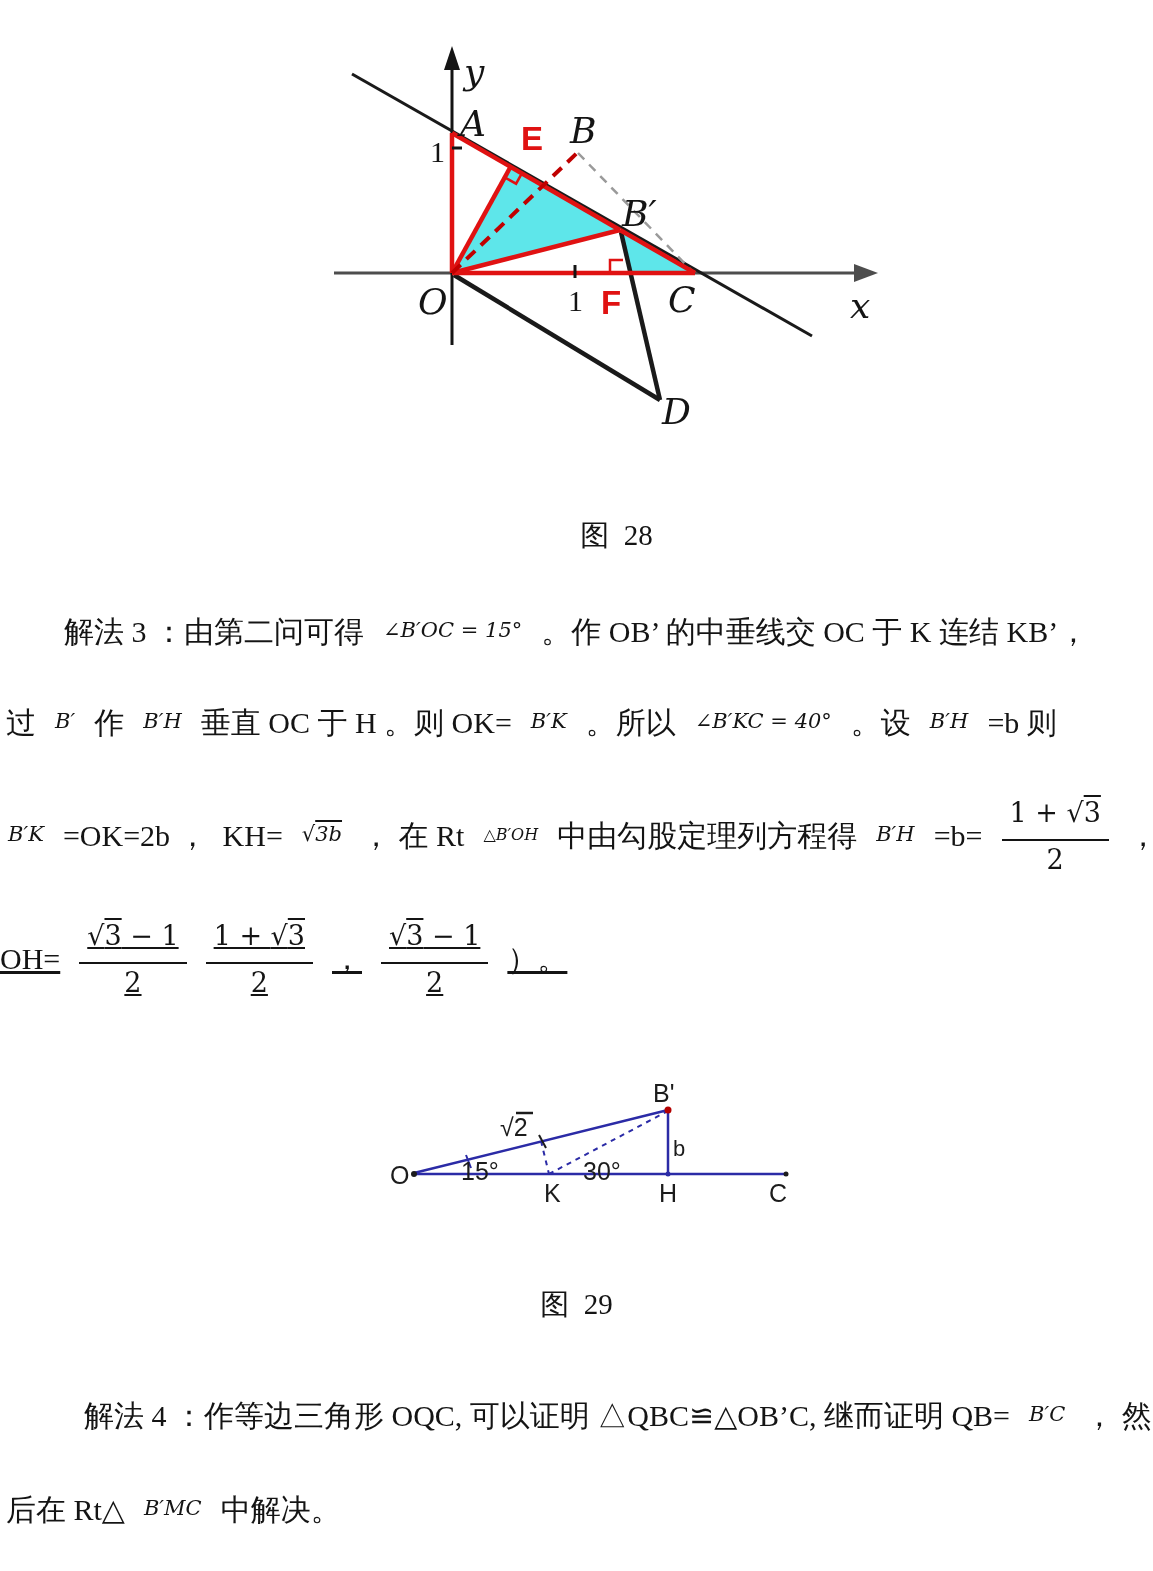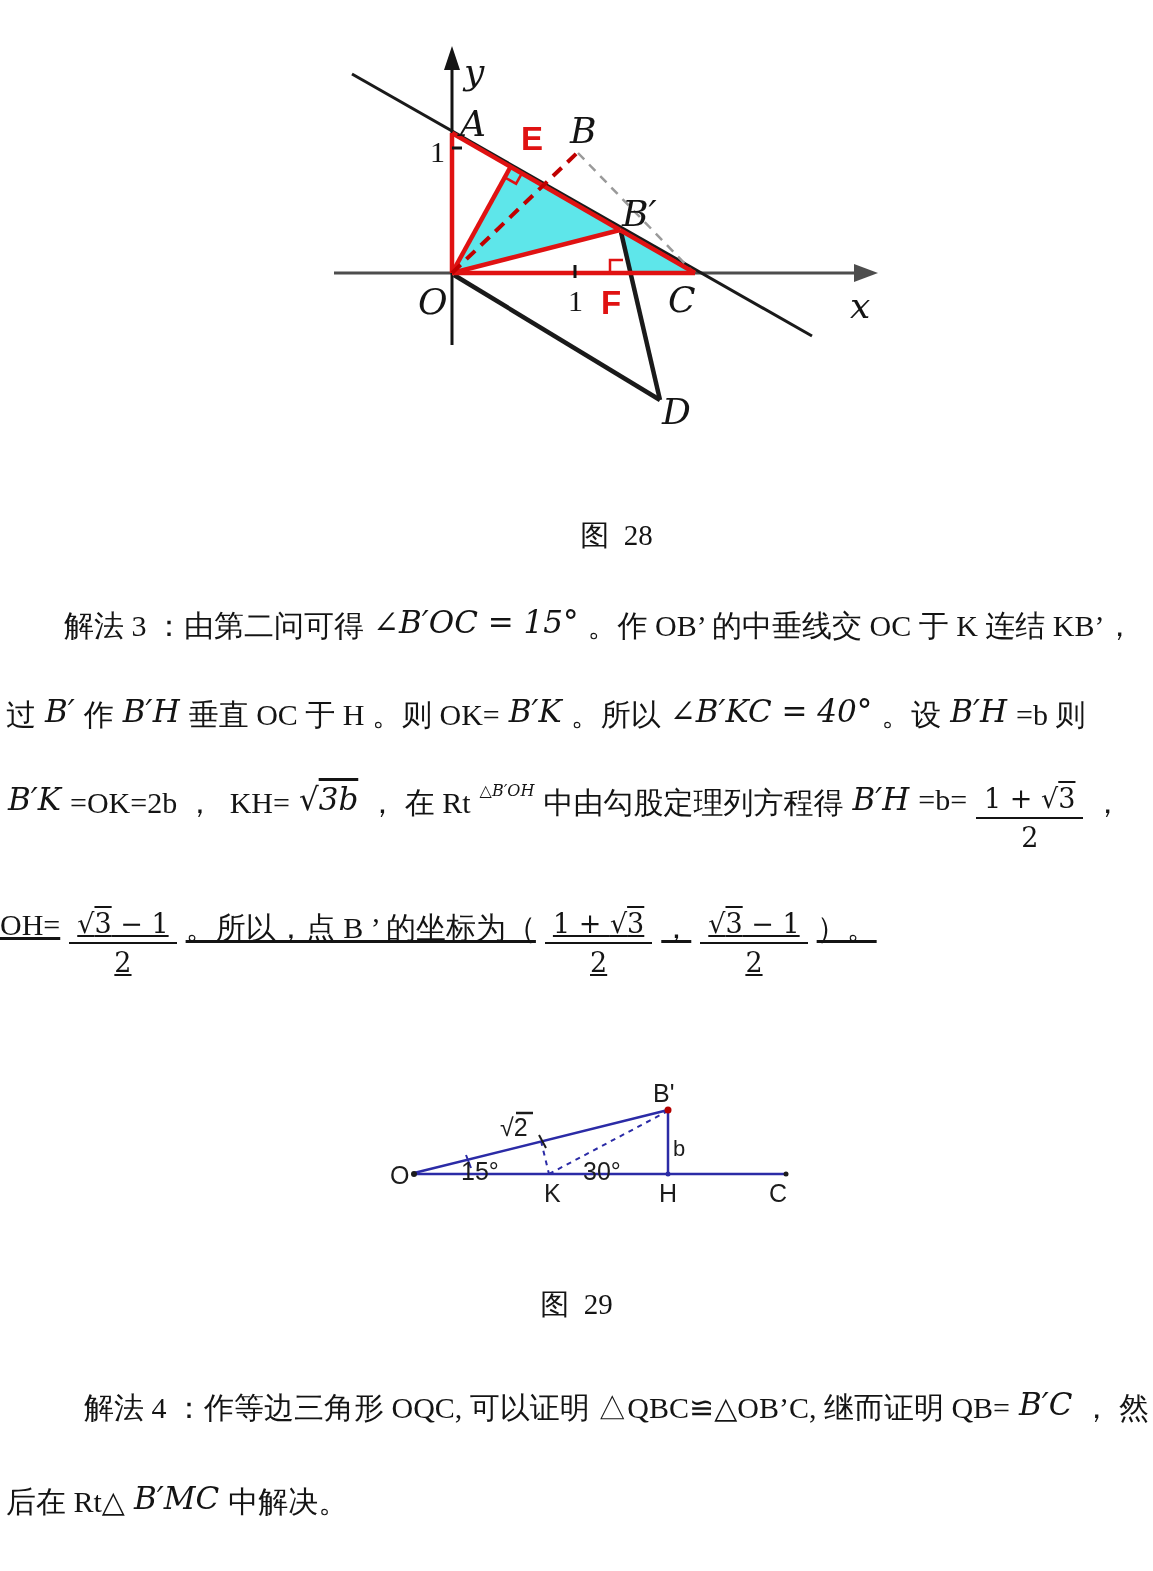--- a/index.html
+++ b/index.html
@@ -2,29 +2,29 @@
 <html><head>
 <meta charset="utf-8">
 <style>
   html,body{margin:0;padding:0;}
   body{
     width:1153px;height:1571px;position:relative;background:#ffffff;
     font-family:"Liberation Serif", serif;color:#141414;overflow:hidden;
   }
   .abs{position:absolute;}
   
-  .tline{position:absolute;display:flex;gap:9px;}
+  .tline{position:absolute;display:flex;align-items:center;gap:19px;}
   .cn{font-size:30px;font-family:"Liberation Serif", serif;white-space:pre;}
-  .m{font-family:"DejaVu Serif", serif;font-style:italic;font-size:31px;white-space:pre;transform:translateY(-2px);}
+  .m{font-family:"DejaVu Serif", serif;font-style:italic;font-size:21px;white-space:pre;transform:translateY(-2px);}
   .m-sm{font-size:16px;}
   .rad{text-decoration:overline;}
   .sqrtwrap{white-space:pre;}
   .frac{display:inline-flex;flex-direction:column;align-items:center;
         font-family:"DejaVu Serif", serif;font-size:27px;line-height:1.15;}
-  .frac .num{border-bottom:2px solid #141414;padding:0 8px 3px;white-space:pre;}
+  .frac .num{border-bottom:2px solid #141414;padding:0 8px 11px;white-space:pre;}
   .frac .den{padding-top:3px;}
   .caption{position:absolute;left:0;width:100%;text-align:center;font-size:29px;
            font-family:"Liberation Serif", serif;white-space:pre;}
   svg text{user-select:none;}
   .ptlbl{font-family:"DejaVu Serif", serif;font-style:italic;font-size:36px;fill:#141414;}
   .redlbl{font-family:"Liberation Sans", sans-serif;font-weight:bold;font-size:33px;fill:#e01212;}
   .ticklbl{font-family:"Liberation Serif", serif;font-size:30px;fill:#141414;}
   .f29lbl{font-family:"Liberation Sans", sans-serif;font-size:25px;fill:#1c1c1c;}
   .f29sm{font-family:"Liberation Sans", sans-serif;font-size:22px;fill:#1c1c1c;}
 </style>
@@ -113,21 +113,20 @@
   </span>
   <span class="cn">，</span>
 </div>
 
 <div class="tline" style="top:908px;left:0px;height:102px;text-decoration:underline;">
   <span class="cn">OH=</span>
   <span class="frac">
     <span class="num"><span>√</span><span class="rad">3</span><span> − 1</span></span>
     <span class="den">2</span>
   </span>
-  <span class="cn">。所以，点 B ’ 的坐标为（</span>
   <span class="frac">
     <span class="num"><span>1 + </span><span>√</span><span class="rad">3</span></span>
     <span class="den">2</span>
   </span>
   <span class="cn">，</span>
   <span class="frac">
     <span class="num"><span>√</span><span class="rad">3</span><span> − 1</span></span>
     <span class="den">2</span>
   </span>
   <span class="cn">）。</span>

